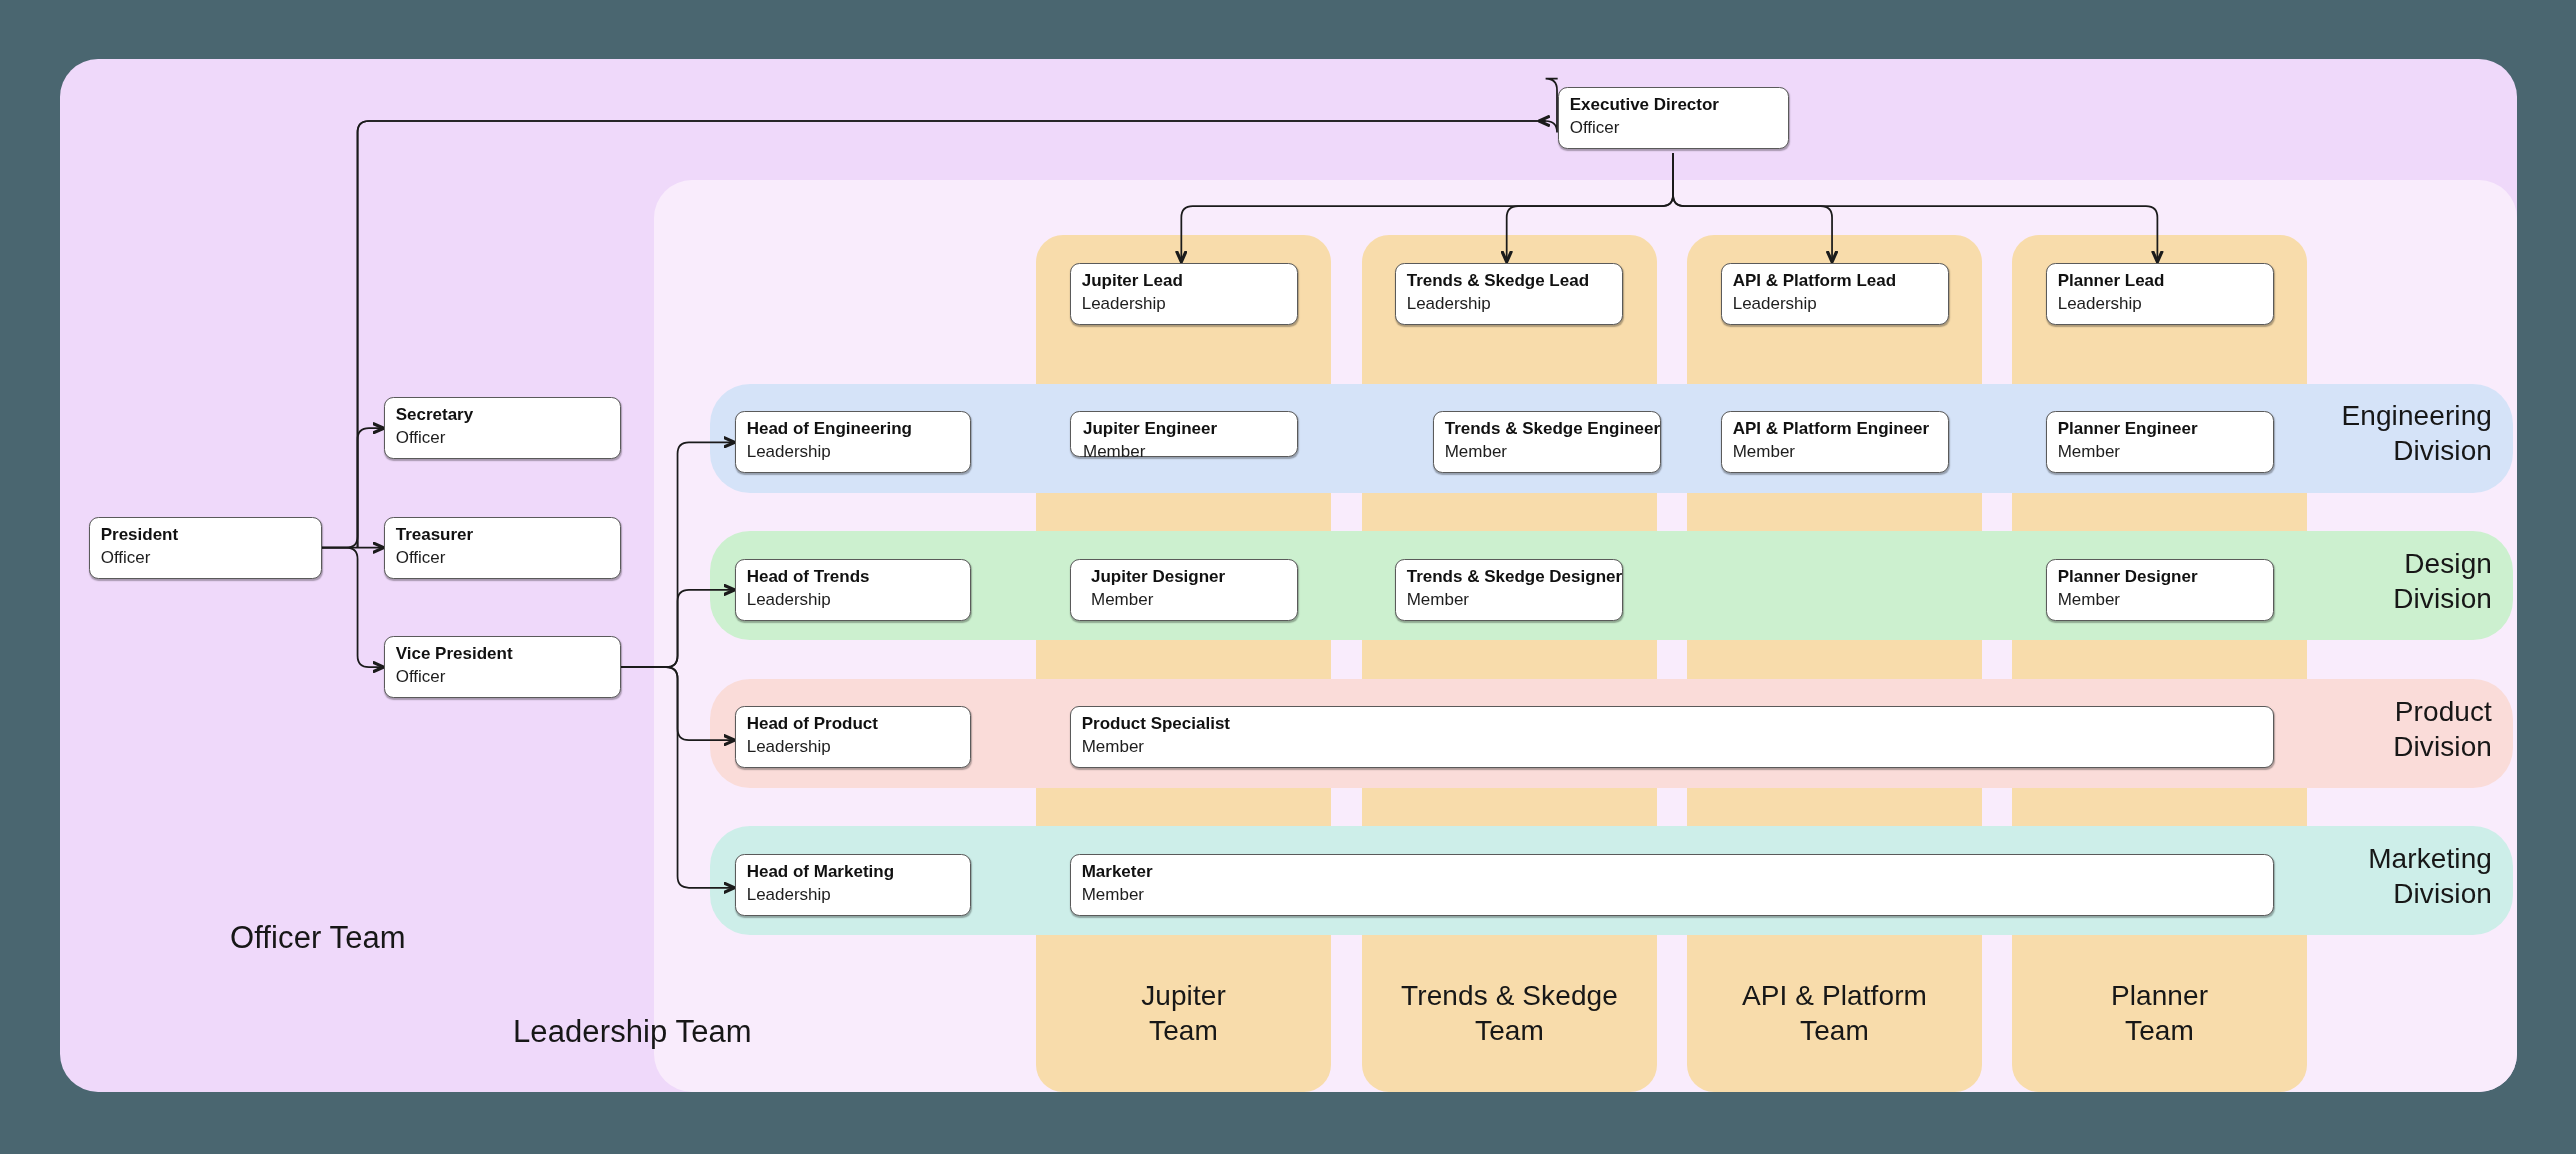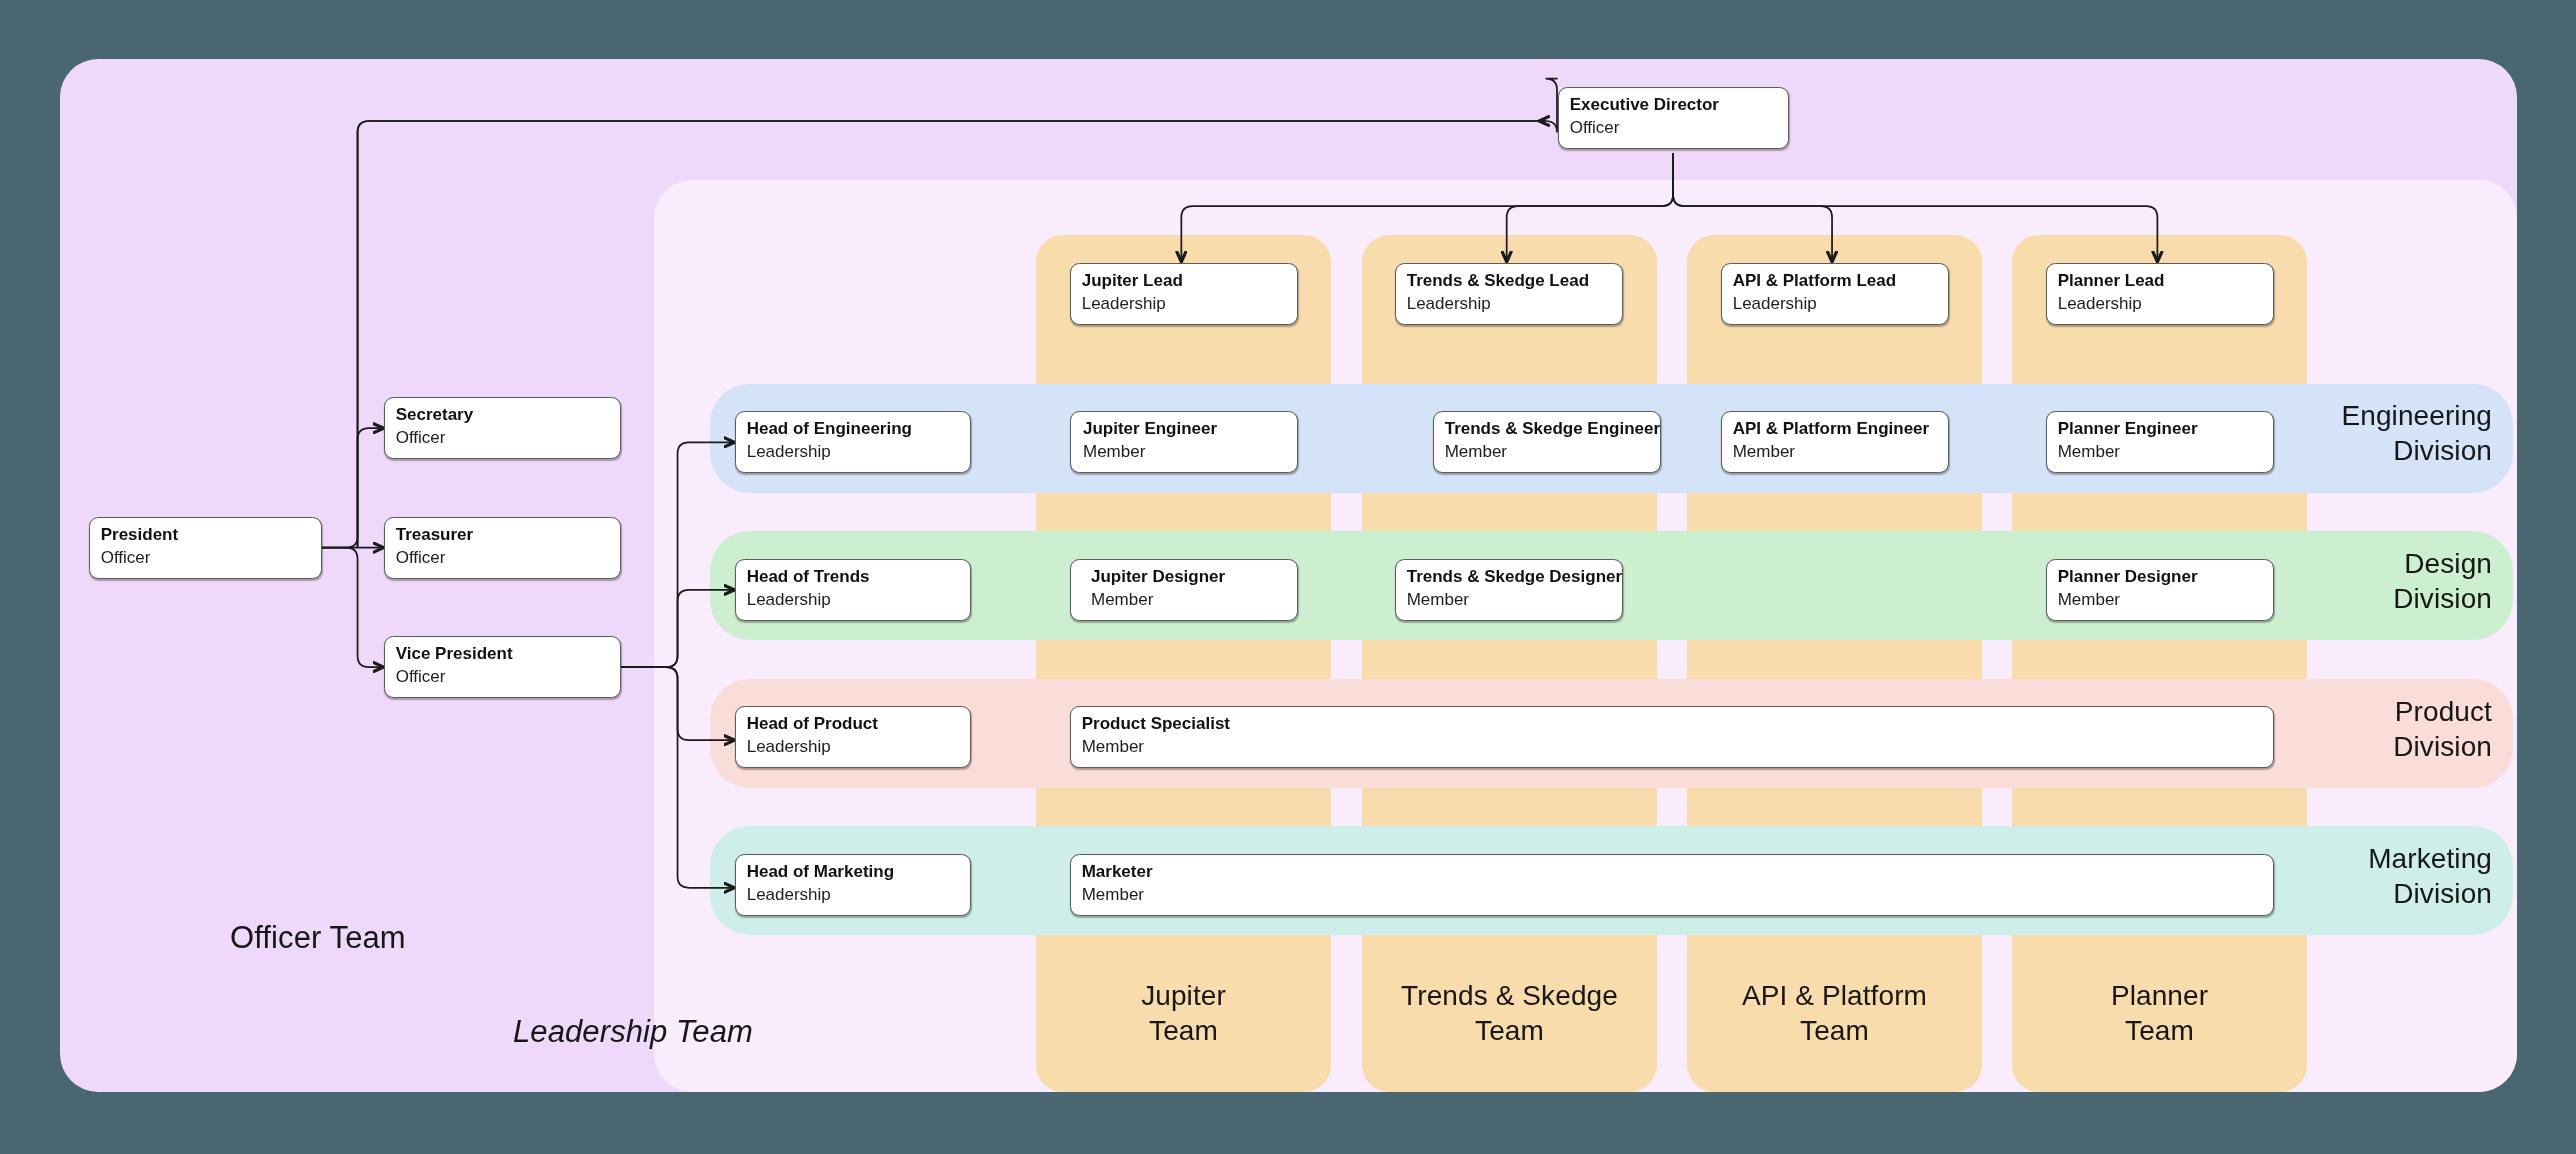--- a/index.html
+++ b/index.html
@@ -94,21 +94,21 @@
     <path d="M 2494 228 V 290 Q 2494 307 2511 307 H 3199 Q 3216 307 3216 324 V 390" marker-end="url(#ah)"></path>
 
     <path d="M 925 994 H 993 Q 1010 994 1010 977 V 676 Q 1010 659 1027 659 H 1095" marker-end="url(#ah)"></path>
     <path d="M 925 994 H 993 Q 1010 994 1010 977 V 896 Q 1010 879 1027 879 H 1095" marker-end="url(#ah)"></path>
     <path d="M 925 994 H 993 Q 1010 994 1010 1011 V 1086 Q 1010 1103 1027 1103 H 1095" marker-end="url(#ah)"></path>
     <path d="M 925 994 H 993 Q 1010 994 1010 1011 V 1306 Q 1010 1323 1027 1323 H 1095" marker-end="url(#ah)"></path>
   </svg>
 
   <div class="caption cap-officer" style="left:230px;top:920px;">Officer Team</div>
 
-  <div class="caption cap-leadership" style="left:513px;top:1014px;font-style:italic;">Leadership Team</div>
+  <div class="caption cap-leadership" style="left:513px;top:1014px;">Leadership Team</div>
 
   <div class="caption cap-team" style="left:1036px;top:978px;width:295px;">Jupiter
 Team</div>
   <div class="caption cap-team" style="left:1362px;top:978px;width:295px;">Trends &amp; Skedge
 Team</div>
   <div class="caption cap-team" style="left:1687px;top:978px;width:295px;">API &amp; Platform
 Team</div>
   <div class="caption cap-team" style="left:2012px;top:978px;width:295px;">Planner
 Team</div>
 
@@ -160,21 +160,21 @@
   </div>
   <div class="node" style="left:2046px;top:263px;width:228px;height:62px;">
     <div class="t">Planner Lead</div>
     <div class="s">Leadership</div>
   </div>
 
   <div class="node" style="left:735px;top:411px;width:236px;height:62px;">
     <div class="t">Head of Engineering</div>
     <div class="s">Leadership</div>
   </div>
-  <div class="node" style="left:1070px;top:411px;width:228px;height:62px;padding-left:12px;">
+  <div class="node" style="left:1070px;top:411px;width:228px;height:46px;padding-left:12px;">
     <div class="t">Jupiter Engineer</div>
     <div class="s">Member</div>
   </div>
   <div class="node" style="left:1433px;top:411px;width:228px;height:62px;">
     <div class="t">Trends &amp; Skedge Engineer</div>
     <div class="s">Member</div>
   </div>
   <div class="node" style="left:1721px;top:411px;width:228px;height:62px;">
     <div class="t">API &amp; Platform Engineer</div>
     <div class="s">Member</div>

